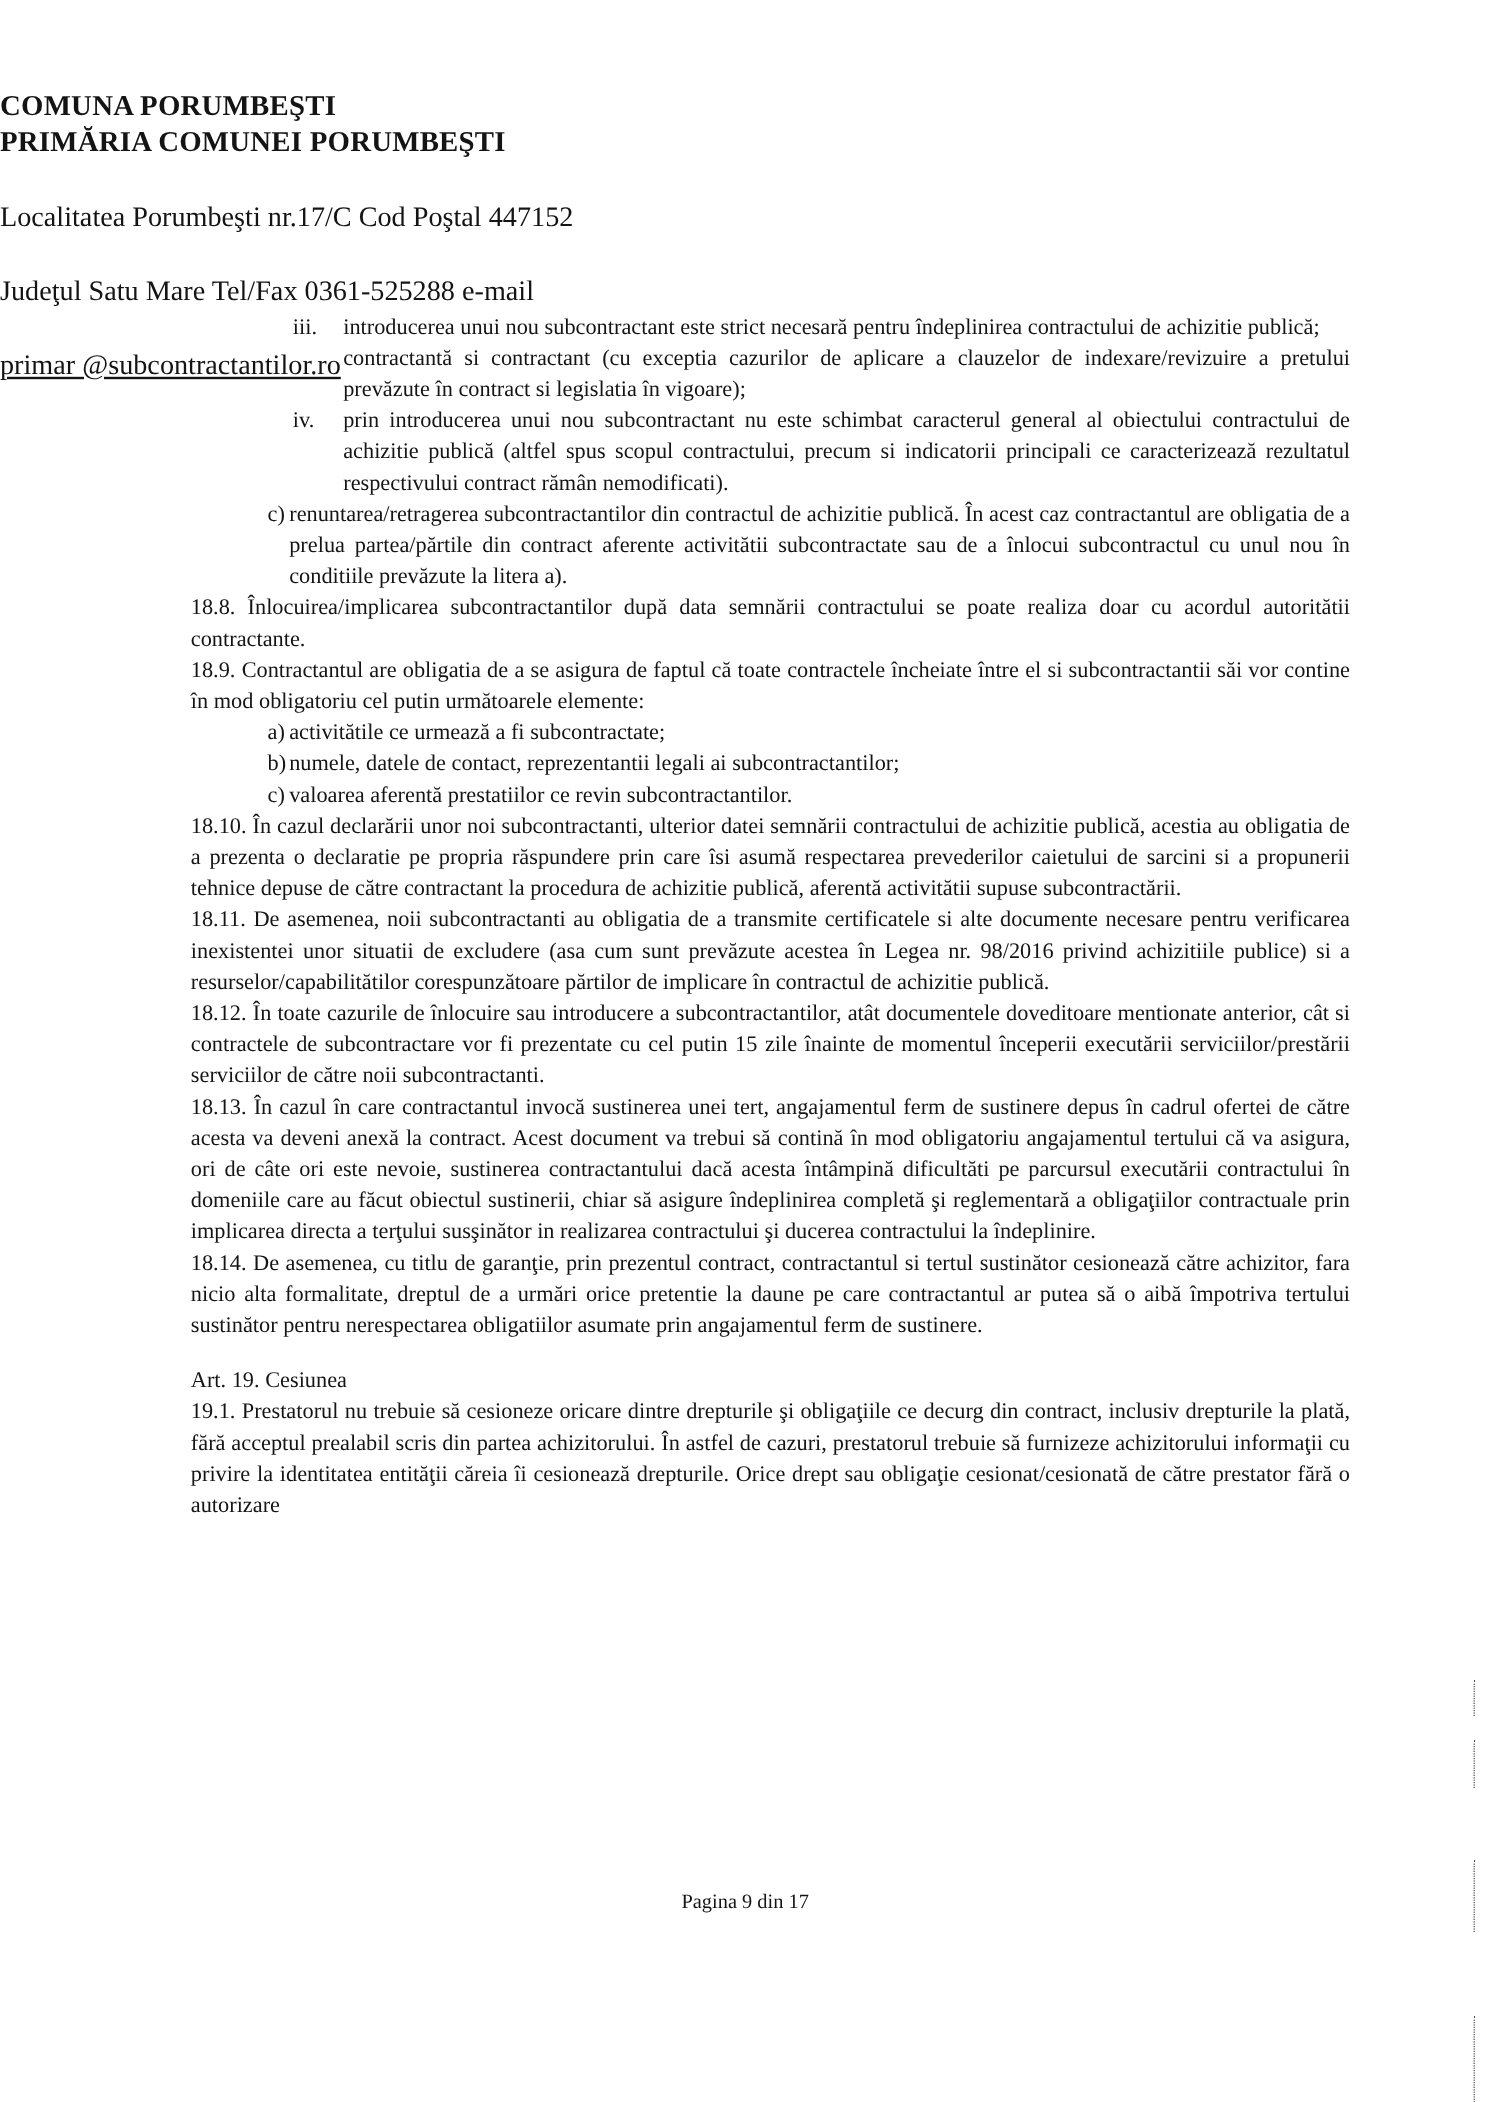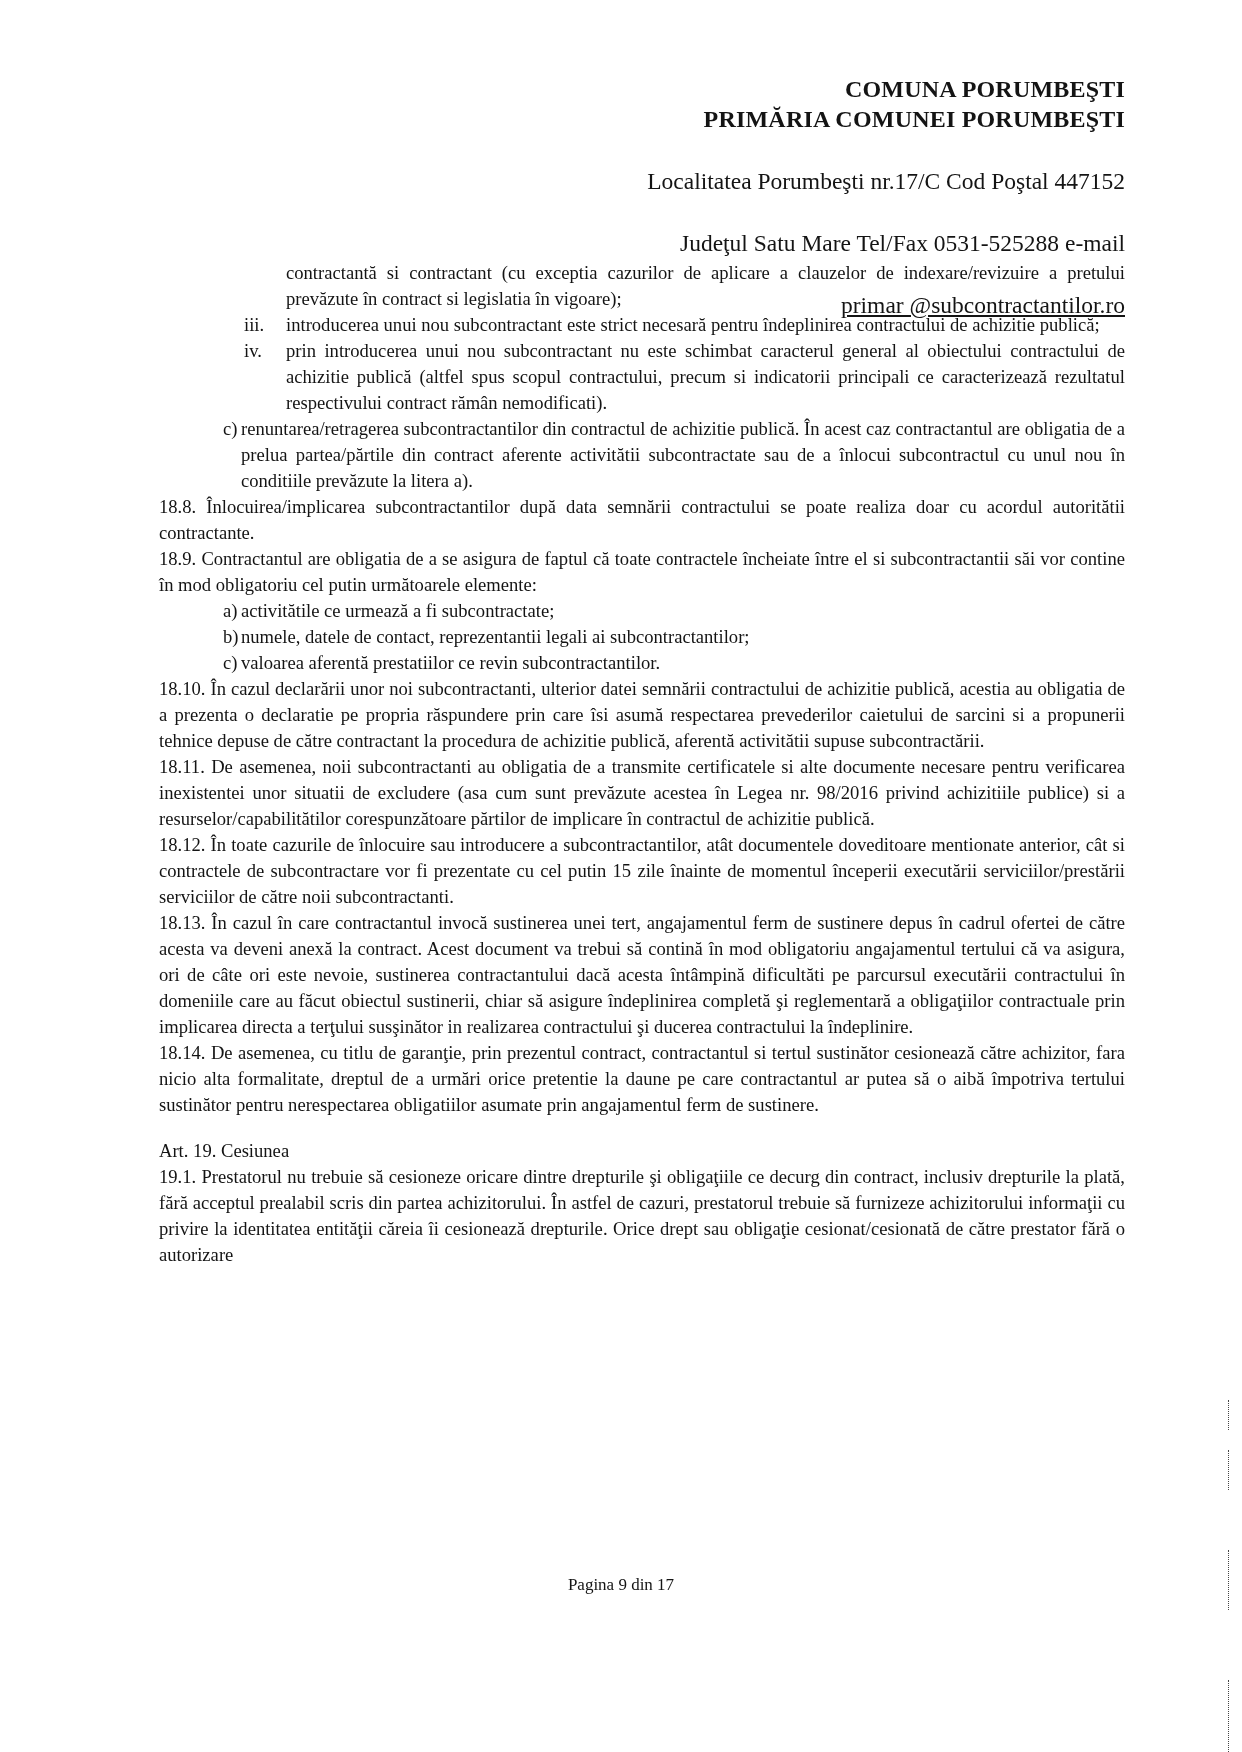--- a/index.html
+++ b/index.html
@@ -1,18 +1,18 @@
 <!DOCTYPE html>
 <html><head>
 <meta charset="utf-8">
 <style>
   html, body { margin:0; padding:0; background:#ffffff; }
   body { width:1242px; height:1752px; position:relative; overflow:hidden;
          font-family:"Liberation Serif", serif; color:#141414; }
-  .header { position:absolute; top:74px; left:0; width:1125px; text-align:right; line-height:30px; }
+  .header { position:absolute; top:74px; left:0; width:1125px; text-align:left; line-height:30px; }
   .header .l1, .header .l2 { font-weight:bold; font-size:24px; letter-spacing:0.2px; }
   .header .l3, .header .l4, .header .l5 { font-size:23.5px;margin-top:32px; }
   .header .l5 { text-decoration:underline; }
   .body { position:absolute; top:260px; left:159px; width:966px; font-size:18.6px; line-height:26px; }
   .p { text-align:justify; text-align-last:left; margin:0; }
   .ind-roman { position:relative; padding-left:127px; }
   .ind-roman .mk { position:absolute; left:85px; }
   .ind-roman.cont { padding-left:127px; }
   .ind-letter { position:relative; padding-left:82px; }
   .ind-letter .mk { position:absolute; left:64px; }
@@ -20,31 +20,31 @@
   .footer { position:absolute; top:1575px; left:0; width:1242px; text-align:center; font-size:17px; }
   .scanmark { position:absolute; left:1228px; width:1px; border-left:1px dotted #444; }
 </style>
 </head>
 <body>
 
 <div class="header">
   <div class="l1">COMUNA PORUMBEŞTI</div>
   <div class="l2">PRIMĂRIA COMUNEI  PORUMBEŞTI</div>
   <div class="l3">Localitatea Porumbeşti nr.17/C  Cod Poştal  447152</div>
-  <div class="l4">Judeţul Satu Mare Tel/Fax 0531-525288 e-mail</div>
+  <div class="l4">Judeţul Satu Mare Tel/Fax 0361-525288 e-mail</div>
   <div class="l5">primar @subcontractantilor.ro</div>
 </div>
 
 <div class="body">
-  <p class="p ind-roman cont">contractantă si contractant (cu exceptia cazurilor de aplicare a clauzelor de indexare/revizuire a pretului prevăzute în contract si legislatia în vigoare);</p>
-
   <p class="p ind-roman">
     <span class="mk">iii.</span>
     <span>introducerea unui nou subcontractant este strict necesară pentru îndeplinirea contractului de achizitie publică;</span>
   </p>
+
+  <p class="p ind-roman cont">contractantă si contractant (cu exceptia cazurilor de aplicare a clauzelor de indexare/revizuire a pretului prevăzute în contract si legislatia în vigoare);</p>
 
   <p class="p ind-roman">
     <span class="mk">iv.</span>
     <span>prin introducerea unui nou subcontractant nu este schimbat caracterul general al obiectului contractului de achizitie publică (altfel spus scopul contractului, precum si indicatorii principali ce caracterizează rezultatul respectivului contract rămân nemodificati).</span>
   </p>
 
   <p class="p ind-letter">
     <span class="mk">c)</span>
     <span>renuntarea/retragerea subcontractantilor din contractul de achizitie publică. În acest caz contractantul are obligatia de a prelua partea/părtile din contract aferente activitătii subcontractate sau de a înlocui subcontractul cu unul nou în conditiile prevăzute la litera a).</span>
   </p>

